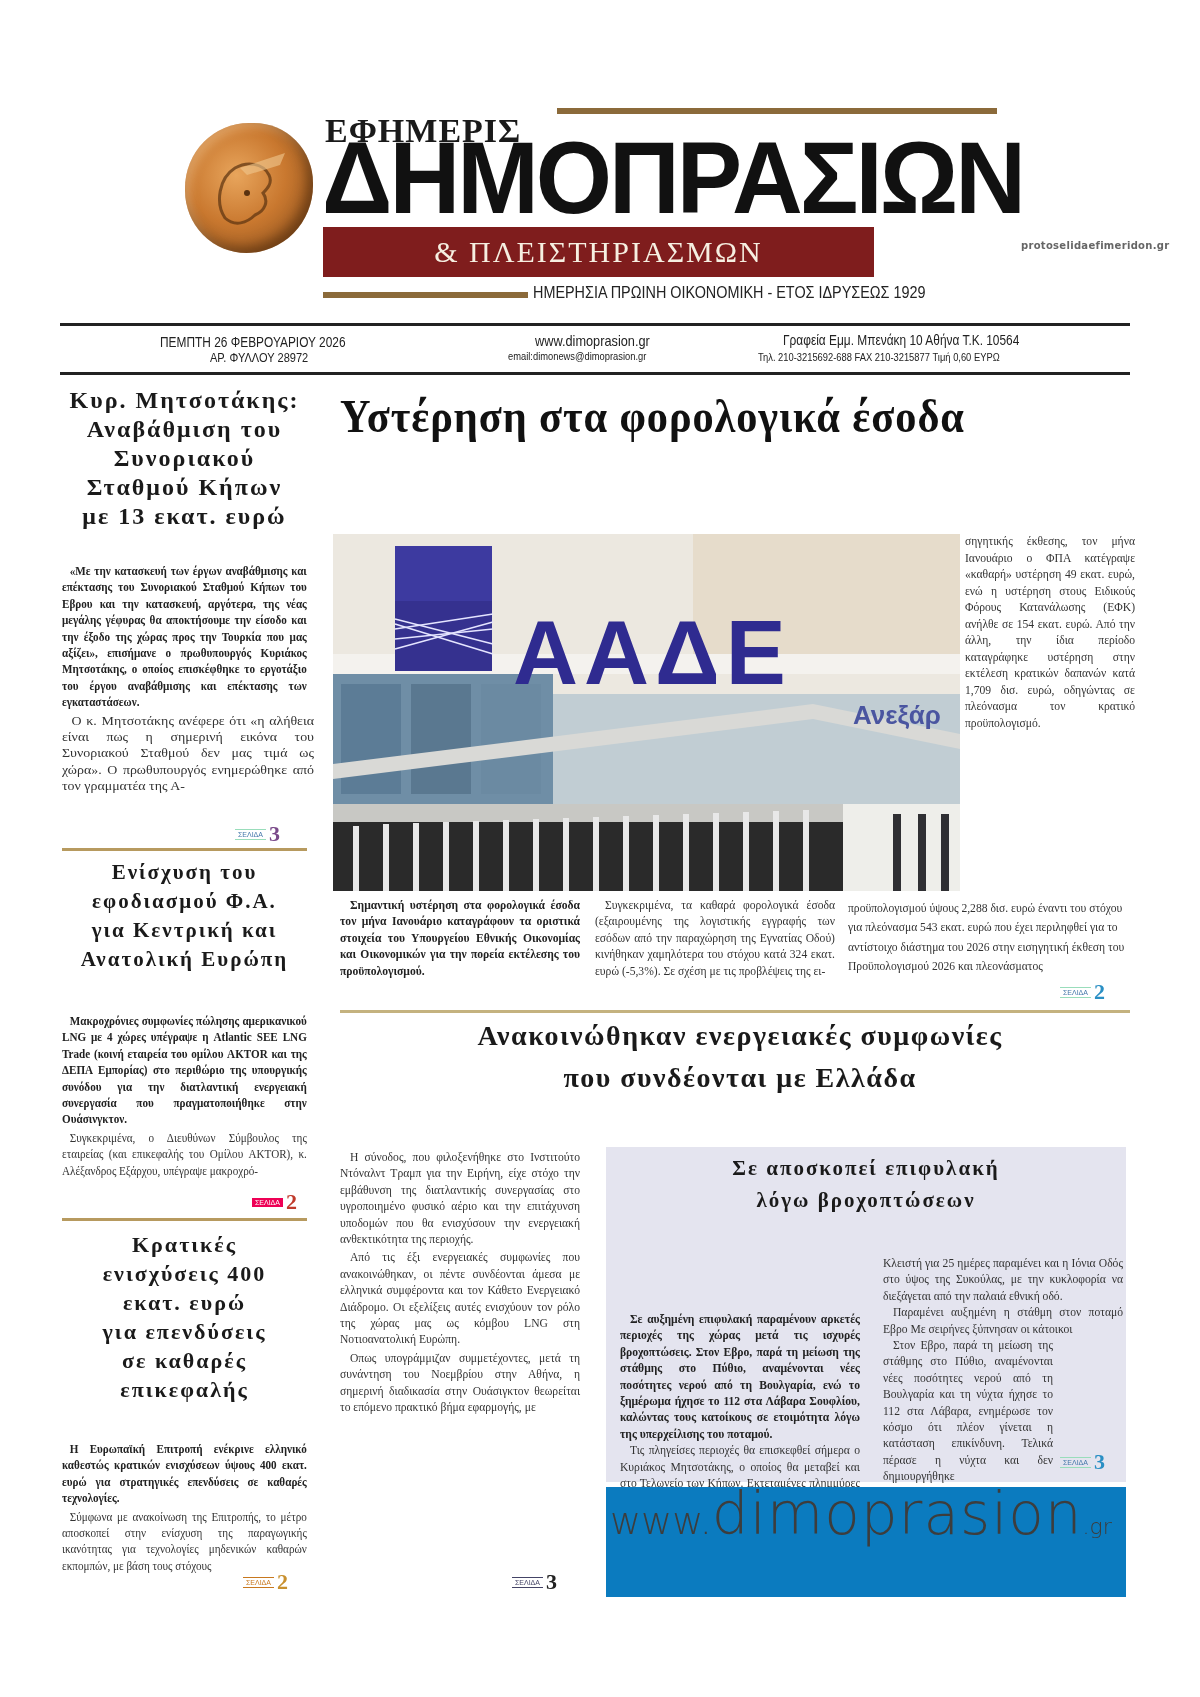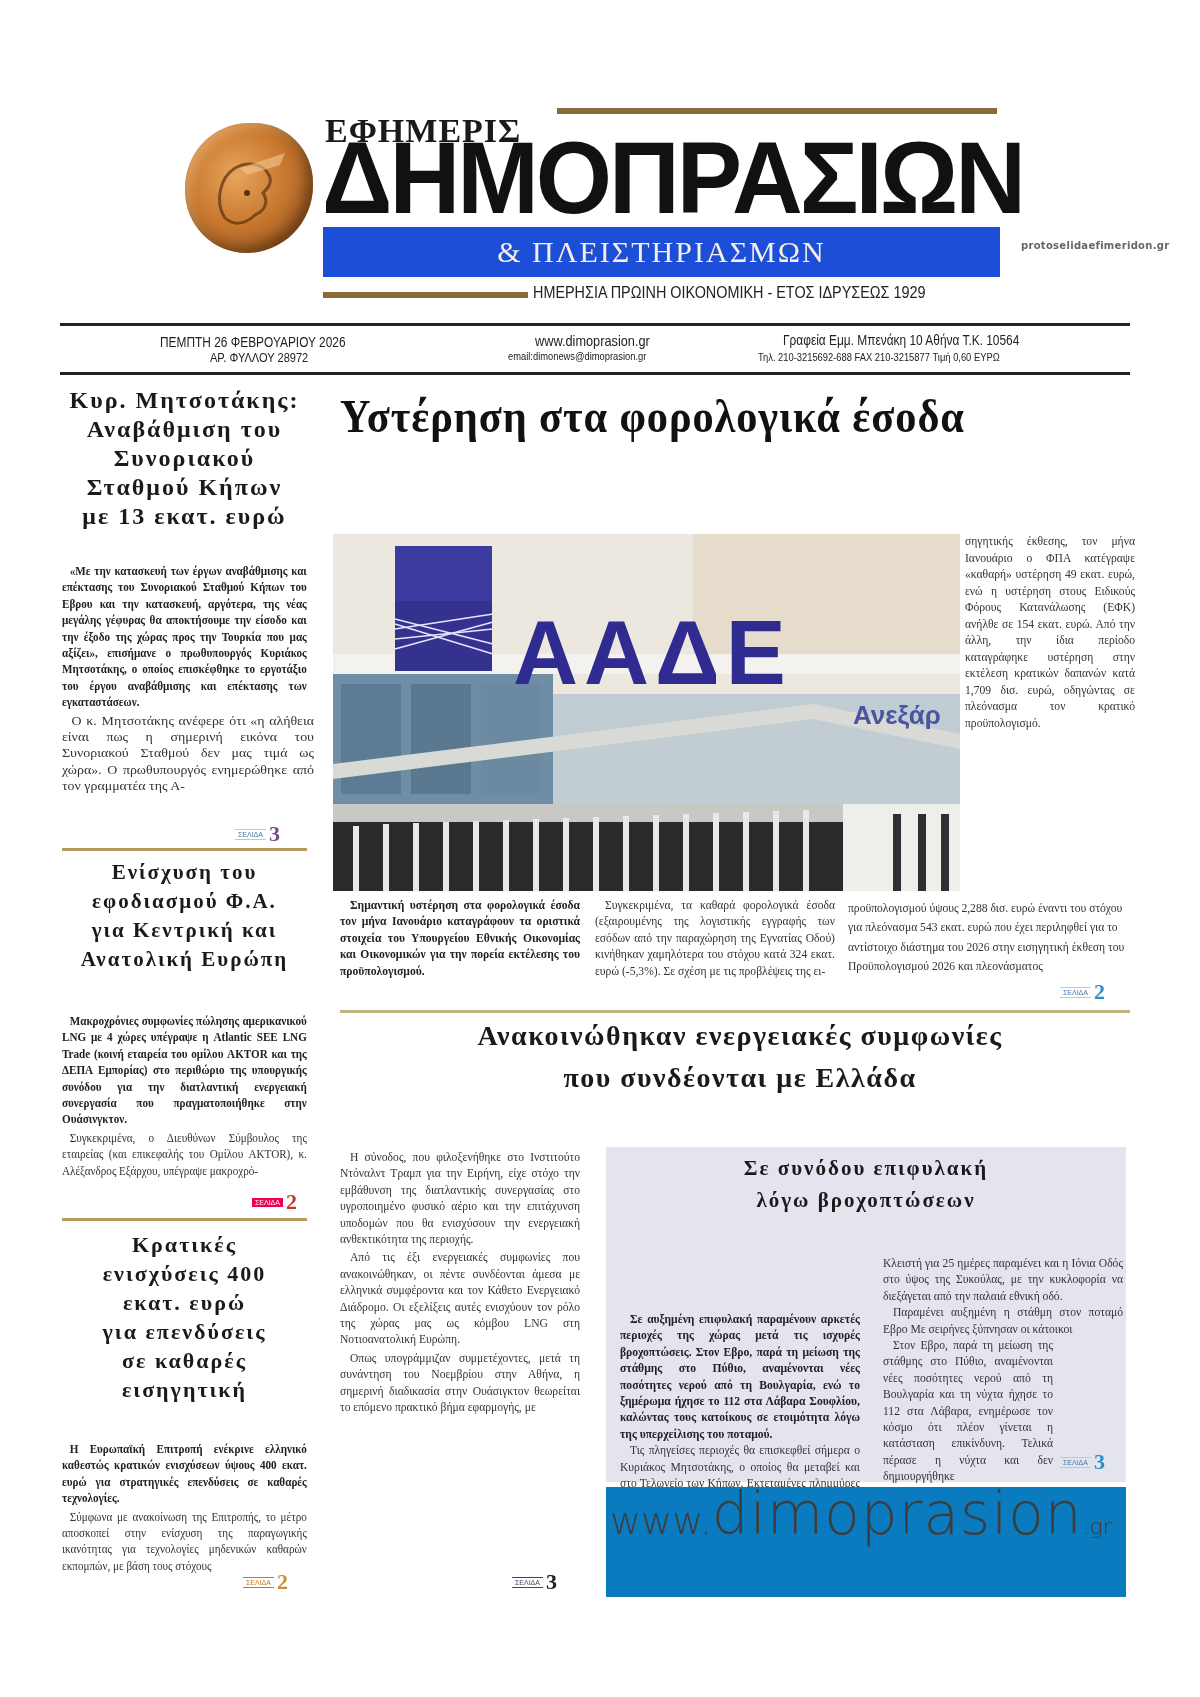--- a/index.html
+++ b/index.html
@@ -8,21 +8,21 @@
   .abs { position: absolute; }
 
   
   .coin { left: 185px; top: 123px; width: 128px; height: 130px; border-radius: 50% 46% 52% 48%;
     background: radial-gradient(circle at 40% 40%, #e8a55c 0%, #c9782f 45%, #9a5a22 80%, #7a4416 100%);
     box-shadow: inset -6px -6px 12px rgba(60,30,5,0.5), inset 5px 5px 10px rgba(255,220,170,0.4); }
   .coin svg { width: 100%; height: 100%; }
   .ephemeris { left: 325px; top: 92px; font-family: "Liberation Serif", serif; font-weight: 700; font-size: 34px; letter-spacing: 1px; color: #1a1a1a; margin-top: 20px; }
   .rule-top { left: 557px; top: 108px; width: 440px; height: 6px; background: #8b6a3a; }
   .big-title { left: 322px; top: 125px; width: 678px; height: 100px; font-family: "Liberation Sans", sans-serif; font-weight: 900; font-size: 98px; line-height: 100px; letter-spacing: -3px; color: #111; transform: scaleY(1.05); transform-origin: top left; white-space: nowrap; }
-  .sub-band { left: 323px; top: 227px; width: 677px; height: 50px; background: #1d4ed8; color: #f6efe1; font-family: "Liberation Serif", serif; font-size: 30px; letter-spacing: 2px; text-align: center; line-height: 50px; }
+  .sub-band { left: 323px; top: 227px; width: 551px; height: 50px; background: #7f1d1d; color: #f6efe1; font-family: "Liberation Serif", serif; font-size: 30px; letter-spacing: 2px; text-align: center; line-height: 50px; }
   .rule-bottom { left: 323px; top: 292px; width: 205px; height: 6px; background: #8b6a3a; }
   .tagline { left: 533px; top: 284px; font-family: "Liberation Sans", sans-serif; font-size: 16px; color: #222; transform: scaleX(0.9); transform-origin: left; white-space: nowrap; }
   .watermark { left: 1021px; top: 240px; font-family: "DejaVu Sans", sans-serif; font-weight: 700; font-size: 10px; color: #666; letter-spacing: 0.3px; }
 
   
   .hr-thick { left: 60px; width: 1070px; height: 3px; background: #222; }
   .info { font-family: "Liberation Sans", sans-serif; color: #222; transform: scaleX(0.85); transform-origin: left; white-space: nowrap; }
   .info-date { left: 160px; top: 334px; font-size: 14px; }
   .info-issue { left: 210px; top: 350px; font-size: 13px; }
   .info-web { left: 535px; top: 332px; font-size: 15px; }
@@ -128,21 +128,21 @@
 </div>
 <div class="abs sep-line" style="left:62px; top:1218px; width:245px;"></div>
 
 <div class="abs left-col" style="top:1230px;">
   <div class="head-left" style="font-size:22px; line-height:29px;">
     <div>Κρατικές</div>
     <div>ενισχύσεις 400</div>
     <div>εκατ. ευρώ</div>
     <div>για επενδύσεις</div>
     <div>σε καθαρές</div>
-    <div>εισηγητική</div>
+    <div>επικεφαλής</div>
   </div>
 </div>
 <div class="abs left-col" style="top:1442px;">
   <p class="body-bold">Η Ευρωπαϊκή Επιτροπή ενέκρινε ελληνικό καθεστώς κρατικών ενισχύσεων ύψους 400 εκατ. ευρώ για στρατηγικές επενδύσεις σε καθαρές τεχνολογίες.</p>
   <p class="body-reg" style="margin-top:2px;">Σύμφωνα με ανακοίνωση της Επιτροπής, το μέτρο αποσκοπεί στην ενίσχυση της παραγωγικής ικανότητας για τεχνολογίες μηδενικών καθαρών εκπομπών, με βάση τους στόχους</p>
 </div>
 <div class="abs pageref" style="left:243px; top:1572px;">
   <span class="tag" style="color:#c8781e;border-color:#c8781e;">ΣΕΛΙΔΑ</span>
   <span class="num" style="color:#c8902e;">2</span>
 </div>
@@ -228,21 +228,21 @@
   <p class="col3" style="text-indent:10px; margin-top:2px;">Από τις έξι ενεργειακές συμφωνίες που ανακοινώθηκαν, οι πέντε συνδέονται άμεσα με ελληνικά συμφέροντα και τον Κάθετο Ενεργειακό Διάδρομο. Οι εξελίξεις αυτές ενισχύουν τον ρόλο της χώρας μας ως κόμβου LNG στη Νοτιοανατολική Ευρώπη.</p>
   <p class="col3" style="text-indent:10px; margin-top:2px;">Οπως υπογράμμιζαν συμμετέχοντες, μετά τη συνάντηση του Νοεμβρίου στην Αθήνα, η σημερινή διαδικασία στην Ουάσιγκτον θεωρείται το επόμενο πρακτικό βήμα εφαρμογής, με</p>
 </div>
 <div class="abs pageref" style="left:512px; top:1572px;">
   <span class="tag" style="color:#446;border-color:#446;">ΣΕΛΙΔΑ</span>
   <span class="num" style="color:#222;">3</span>
 </div>
 
 <div class="abs flood-box"></div>
 <div class="abs flood-head">
-  <div>Σε συνόδου επιφυλακή</div>
+  <div>Σε αποσκοπεί επιφυλακή</div>
   <div>λόγω βροχοπτώσεων</div>
 </div>
 <div class="abs" style="left:620px; top:1312px; width:240px;">
   <p class="col3" style="font-weight:700; color:#222; text-indent:10px;">Σε αυξημένη επιφυλακή παραμένουν αρκετές περιοχές της χώρας μετά τις ισχυρές βροχοπτώσεις. Στον Εβρο, παρά τη μείωση της στάθμης στο Πύθιο, αναμένονται νέες ποσότητες νερού από τη Βουλγαρία, ενώ το ξημέρωμα ήχησε το 112 στα Λάβαρα Σουφλίου, καλώντας τους κατοίκους σε ετοιμότητα λόγω της υπερχείλισης του ποταμού.</p>
   <p class="col3" style="text-indent:10px;">Τις πληγείσες περιοχές θα επισκεφθεί σήμερα ο Κυριάκος Μητσοτάκης, ο οποίος θα μεταβεί και στο Τελωνείο των Κήπων. Εκτεταμένες πλημμύρες σε Βόιο και νότια Ηλεία απειλούν την αγροτική παραγωγή.</p>
 </div>
 <div class="abs" style="left:883px; top:1256px; width:240px;">
   <p class="col3">Κλειστή για 25 ημέρες παραμένει και η Ιόνια Οδός στο ύψος της Συκούλας, με την κυκλοφορία να διεξάγεται από την παλαιά εθνική οδό.</p>
   <p class="col3" style="text-indent:10px;">Παραμένει αυξημένη η στάθμη στον ποταμό Εβρο   Με σειρήνες ξύπνησαν οι κάτοικοι</p>
   <p class="col3" style="text-indent:10px; width:170px;">Στον Εβρο, παρά τη μείωση της στάθμης στο Πύθιο, αναμένονται νέες ποσότητες νερού από τη Βουλγαρία και τη νύχτα ήχησε το 112 στα Λάβαρα, ενημέρωσε τον κόσμο ότι πλέον γίνεται η κατάσταση επικίνδυνη. Τελικά πέρασε η νύχτα και δεν δημιουργήθηκε</p>

